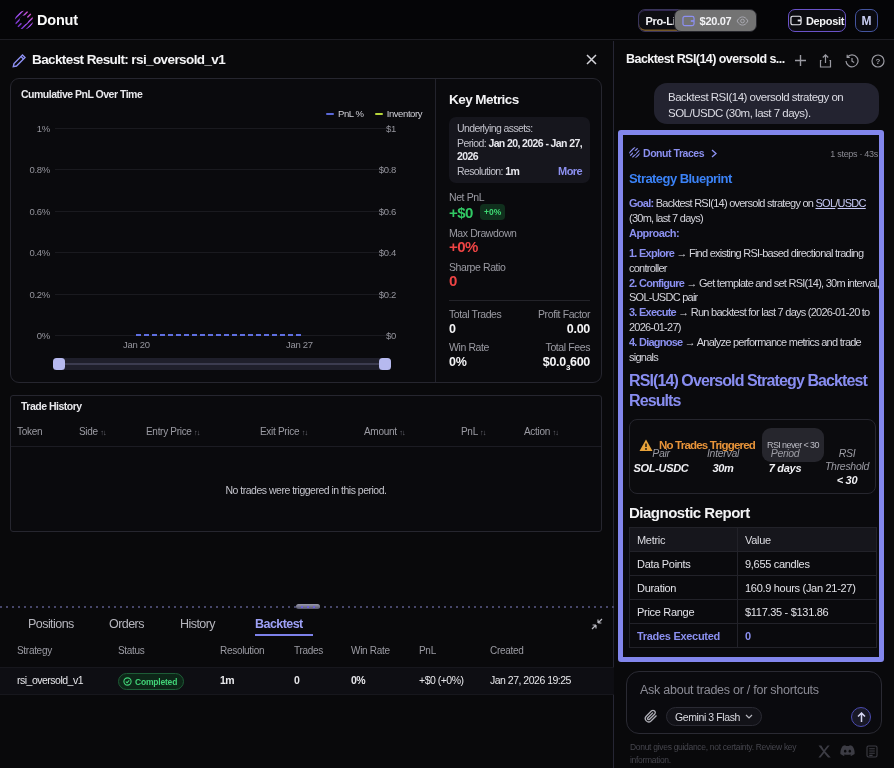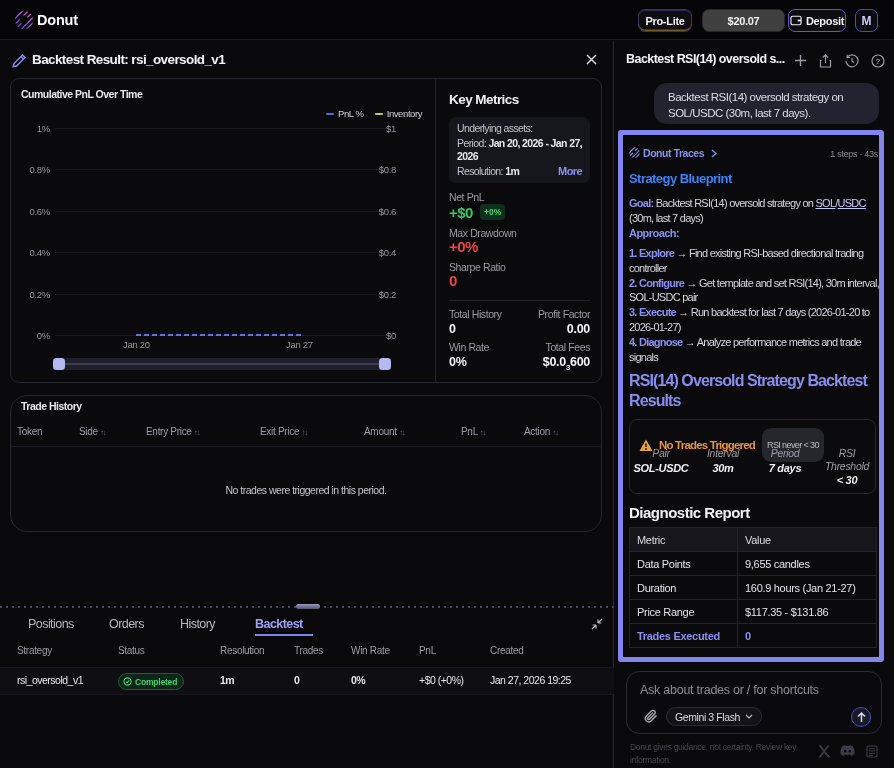--- a/index.html
+++ b/index.html
@@ -10,21 +10,21 @@
 
 
 #topbar { position:absolute; left:0; top:0; width:894px; height:40px;
   background:#050507; border-bottom:1px solid #1d1d23; }
 #logo { position:absolute; left:37px; top:12px; font-size:14.5px; font-weight:bold; color:#fafafa; letter-spacing:-0.2px;}
 #logosvg { position:absolute; left:14px; top:10px; }
 .tbtn { position:absolute; top:9px; height:23px; border-radius:7px; font-size:11px;
   font-weight:bold; color:#f2f2f5; letter-spacing:-0.3px; display:flex; align-items:center; justify-content:center; }
 #prolite { left:638px; width:54px; background:#0d0d12;
   border:1px solid #39345a; box-shadow:0 -1.5px 0 rgba(200,150,60,.55) inset, 0 1px 0 rgba(120,90,200,.35) inset;}
-#wallet { left:702px; width:83px; background:#404040; border:1px solid #26262c; gap:5px;flex-direction:column;}
+#wallet { left:674px; width:83px; background:#737373; border:1px solid #26262c; gap:5px;}
 #deposit { left:788px; width:58px; background:#0c0c11; border:1px solid #6a52c8; gap:4px;}
 #avatar { left:855px; top:9px; width:23px; height:23px; border-radius:7px; background:#0a0a10;
   border:1px solid #44549e; color:#c9cdf2; font-size:12px; font-weight:bold;
   display:flex; align-items:center; justify-content:center; position:absolute;}
 
 
 #leftcol { position:absolute; left:0; top:41px; width:614px; height:727px;
   border-right:1px solid #262634; background:#09090b;}
 #lheader { position:absolute; left:0; top:0; width:614px; height:38px; }
 #lheader .title { position:absolute; left:32px; top:11px; font-size:13.5px; font-weight:bold; color:#f4f4f6; letter-spacing:-0.6px;}
@@ -64,21 +64,21 @@
 #khr { border:none; border-top:1px solid #232329; margin:12px 0 0 0; }
 .krow { display:flex; justify-content:space-between; margin-top:7px; }
 .krow.r2 { margin-top:5px; }
 .krow .l { font-size:10.5px; letter-spacing:-0.4px; color:#9b9ba3;}
 .kvrow { display:flex; justify-content:space-between; margin-top:2px; }
 .kvrow b { font-size:12.5px; color:#f4f4f6; letter-spacing:-0.3px;}
 sub.tf { font-size:8px; }
 
 
 #tradebox { position:absolute; left:10px; top:354px; width:592px; height:137px;
-  border:1px solid #26262f; border-radius:17px; background:#0a0a0d;}
+  border:1px solid #26262f; border-radius:3px; background:#0a0a0d;}
 #tradebox .tit { position:absolute; left:10px; top:4px; font-size:10.5px; font-weight:bold; color:#e8e8ec; letter-spacing:-0.5px;}
 .thead { position:absolute; top:30px; font-size:10px; color:#9b9ba3; letter-spacing:-0.3px;}
 .sorti { font-size:7.5px; letter-spacing:-1px; color:#6e6e78;}
 #thline { position:absolute; left:0; top:50px; width:590px; height:1px; background:#1c1c23;}
 #nomsg { position:absolute; left:0; top:88px; width:590px; text-align:center; font-size:10.5px; letter-spacing:-0.5px; color:#c4c4cc;}
 
 
 #dotsep { position:absolute; left:0; top:565px; width:614px; height:2px;
   background-image:repeating-linear-gradient(90deg,#46466a 0 2px,transparent 2px 6px);}
 #draghandle { position:absolute; left:296px; top:563px; width:24px; height:5px; border-radius:3px;
@@ -249,21 +249,21 @@
         <div style="margin-top:2px">Resolution: <b>1m</b><span class="more">More</span></div>
       </div>
       <div class="klab first">Net PnL</div>
       <div class="kval green">+$0<span id="badge0">+0%</span></div>
       <div class="klab">Max Drawdown</div>
       <div class="kval red">+0%</div>
       <div class="klab">Sharpe Ratio</div>
       <div class="kval red">0</div>
       <hr id="khr">
       <div class="krow">
-            <span class="l">Total History</span>
+            <span class="l">Total Trades</span>
             <span class="l">Profit Factor</span>
           </div>
       <div class="kvrow">
             <b>0</b>
             <b>0.00</b>
           </div>
       <div class="krow r2">
             <span class="l">Win Rate</span>
             <span class="l">Total Fees</span>
           </div>

